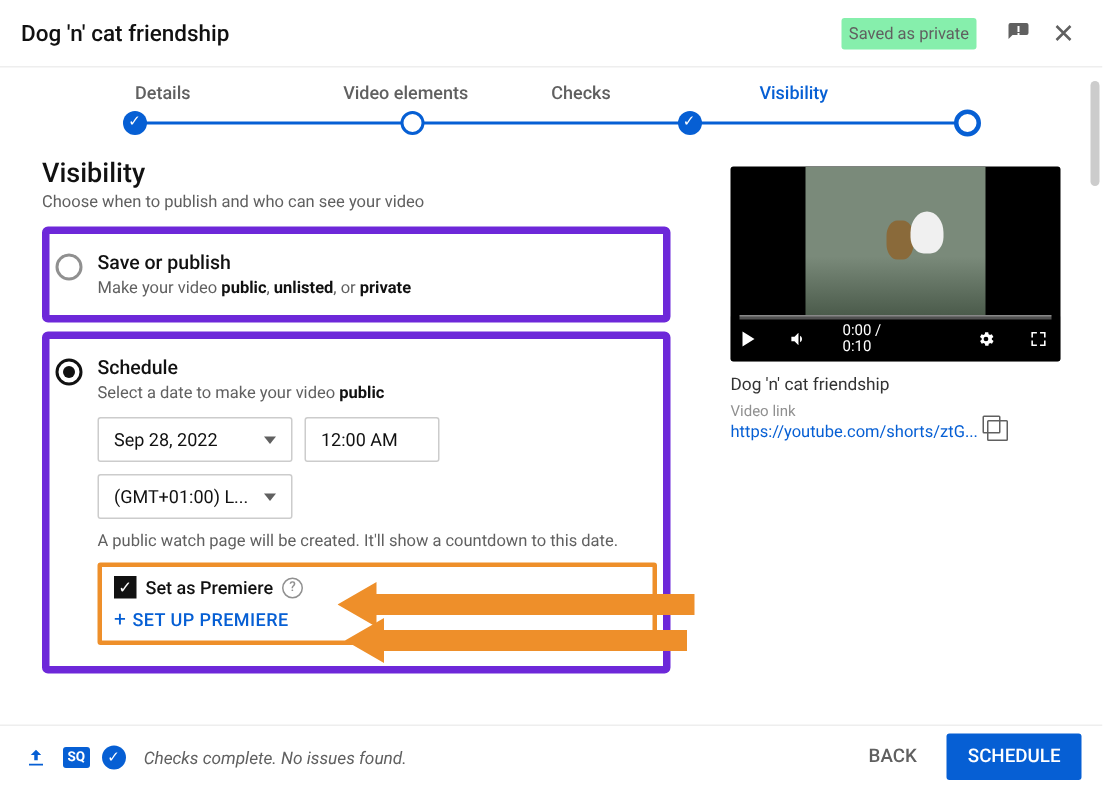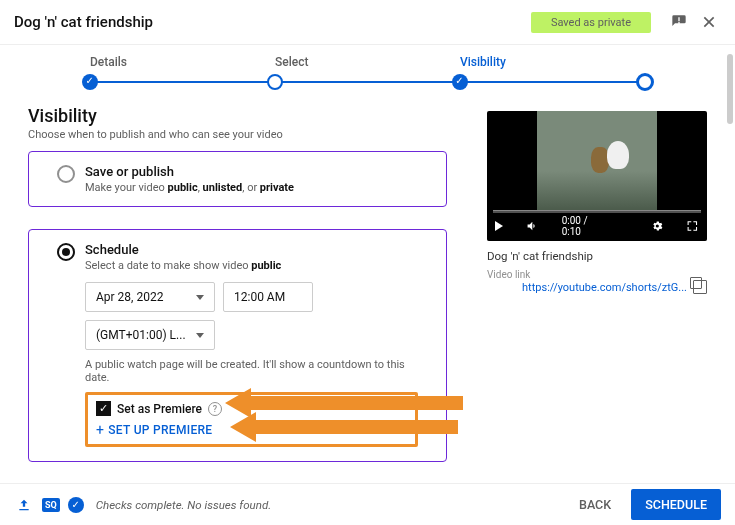--- a/index.html
+++ b/index.html
@@ -1,35 +1,35 @@
 <!DOCTYPE html>
 <html><head>
 <meta charset="utf-8">
 <style>
   * { box-sizing: border-box; margin: 0; padding: 0; font-family: Roboto, Arial, sans-serif; }
   body { background: #fff; width: 735px; height: 525px; overflow: hidden; position: relative; }
   .header { display: flex; align-items: center; padding: 10px 14px; border-bottom: 1px solid #eee; }
   .title { font-size: 15px; font-weight: 500; color: #111; flex: 1; }
-  .saved-chip { background: #bef264; color: #606060; font-size: 11px; padding: 4px 20px; border-radius: 2px; margin-right: 10px; }
+  .saved-chip { background: #86efac; color: #606060; font-size: 11px; padding: 4px 5px; border-radius: 2px; margin-right: 10px; }
   .icon-btn { width: 24px; height: 24px; display: flex; align-items: center; justify-content: center; color: #606060; cursor: pointer; margin-left: 6px; }
   .stepper { display: flex; align-items: center; padding: 10px 90px 0 90px; position: relative; }
   .step { flex: 1; text-align: left; font-size: 12px; font-weight: 500; color: #606060; position: relative; }
   .step.active { color: #065fd4; }
   .circles { position: relative; height: 28px; margin: 2px 90px 6px 90px; }
   .line { position: absolute; top: 10px; left: 0; right: 0; height: 2px; background: #065fd4; }
   .circle { position: absolute; top: 3px; width: 16px; height: 16px; border-radius: 50%; background: #065fd4; transform: translateX(-50%); }
   .circle.check::after { content: "✓"; color: #fff; font-size: 10px; position: absolute; left: 3.5px; top: 1px; }
   .circle.hollow { background: #fff; border: 2px solid #065fd4; }
   .circle.hollow.big { width: 18px; height: 18px; top: 2px; border-width: 3px; }
   .content { display: flex; padding: 0 28px; gap: 40px; }
   .left { flex: 1; }
   .right { width: 220px; padding-top: 6px; }
   h2 { font-size: 18px; font-weight: 500; color: #111; margin-bottom: 2px; }
   .sub { font-size: 11px; color: #606060; margin-bottom: 10px; }
-  .card { border: 1px solid #6d28d9; border-radius: 4px; padding: 12px 28px; margin-bottom: 22px; }
+  .card { border: 5px solid #6d28d9; border-radius: 4px; padding: 12px 4px; margin-bottom: 6px; }
   .radio-row { display: flex; align-items: flex-start; gap: 10px; }
   .radio { width: 18px; height: 18px; border: 2px solid #909090; border-radius: 50%; flex-shrink: 0; margin-top: 1px; position: relative; }
   .radio.sel { border-color: #111; }
   .radio.sel::after { content: ""; position: absolute; width: 8px; height: 8px; background: #111; border-radius: 50%; top: 3px; left: 3px; }
   .opt-title { font-size: 13px; font-weight: 500; color: #111; }
   .opt-sub { font-size: 11px; color: #606060; margin-top: 2px; }
   .bold { font-weight: 700; color: #111; }
   .sched-body { margin-left: 28px; margin-top: 10px; }
   .input-row { display: flex; gap: 8px; margin-bottom: 8px; }
   .field { border: 1px solid #ccc; border-radius: 2px; padding: 7px 10px; font-size: 12px; color: #111; display: flex; align-items: center; gap: 6px; cursor: pointer; }
@@ -44,21 +44,21 @@
   .plus { font-size: 14px; font-weight: 400; }
   .video-box { width: 220px; background: #000; position: relative; height: 130px; border-radius: 2px; overflow: hidden; }
   .video-thumb { position: absolute; left: 50px; top: 0; width: 120px; height: 100px; background: linear-gradient(#7a8a7a 60%, #4a5a4a); }
   .cat { position: absolute; width: 22px; height: 28px; background: #f0f0f0; border-radius: 50% 50% 40% 40%; top: 30px; left: 70px; }
   .cat2 { position: absolute; width: 18px; height: 26px; background: #8a6a3a; border-radius: 40%; top: 36px; left: 54px; }
   .video-ctrl { position: absolute; bottom: 0; left: 0; right: 0; height: 30px; background: rgba(0,0,0,.4); display: flex; align-items: center; gap: 23px; padding: 0 8px; color: #fff; font-size: 10px; }
   .progress { position: absolute; bottom: 28px; left: 6px; right: 6px; height: 3px; background: #888; }
   .play-tri { width: 0; height: 0; border-top: 5px solid transparent; border-bottom: 5px solid transparent; border-left: 8px solid #fff; }
   .vid-title { font-size: 11.5px; color: #333; margin-top: 8px; }
   .vid-label { font-size: 10px; color: #909090; margin-top: 6px; }
-  .link-row { display: flex; align-items: center; gap: 6px; justify-content: flex-end; }
+  .link-row { display: flex; align-items: center; gap: 6px; }
   .vid-link { font-size: 11px; color: #065fd4; max-width: 180px; overflow: hidden; text-overflow: ellipsis; white-space: nowrap; cursor: pointer; }
   .copy-ic { width: 14px; height: 14px; border: 1.5px solid #606060; border-radius: 1px; position: relative; cursor: pointer; }
   .copy-ic::after { content: ""; position: absolute; width: 10px; height: 10px; border: 1.5px solid #606060; top: -4px; left: -4px; border-radius: 1px; }
   .arrow { position: absolute; pointer-events: none; }
   .arrow1 { left: 225px; top: 386px; }
   .arrow2 { left: 230px; top: 410px; }
   .footer { position: absolute; bottom: 0; left: 0; right: 0; height: 42px; border-top: 1px solid #eee; display: flex; align-items: center; padding: 0 14px; gap: 8px; }
   .foot-ic { width: 20px; height: 20px; display: flex; align-items: center; justify-content: center; color: #065fd4; font-size: 13px; }
   .sq-badge { background: #065fd4; color: #fff; font-size: 9px; font-weight: 700; padding: 2px 3px; border-radius: 2px; }
   .check-badge { width: 16px; height: 16px; background: #065fd4; border-radius: 50%; color: #fff; font-size: 10px; display: flex; align-items: center; justify-content: center; }
@@ -80,21 +80,22 @@
   </div>
   <div class="icon-btn">
     <svg width="16" height="16" viewBox="0 0 24 24">
         <path stroke="#606060" stroke-width="2.5" d="M5 5l14 14M19 5L5 19"></path>
       </svg>
   </div>
 </div>
 
 <div class="stepper">
   <div class="step">Details</div>
-  <div class="step">Select</div>
+  <div class="step">Video elements</div>
+  <div class="step">Checks</div>
   <div class="step active">Visibility</div>
 </div>
 <div class="circles">
   <div class="line"></div>
   <div class="circle check" style="left:0%"></div>
   <div class="circle hollow" style="left:33.3%"></div>
   <div class="circle check" style="left:66.6%"></div>
   <div class="circle hollow big" style="left:100%"></div>
 </div>
 
@@ -116,28 +117,28 @@
         </div>
       </div>
     </div>
 
     <div class="card" style="padding-bottom:14px">
       <div class="radio-row">
         <div class="radio sel"></div>
         <div>
           <div class="opt-title">Schedule</div>
           <div class="opt-sub">
-            <span>Select a date to make show video </span><span class="bold">public</span>
+            <span>Select a date to make your video </span><span class="bold">public</span>
           </div>
         </div>
       </div>
       <div class="sched-body">
         <div class="input-row">
           <div class="field" style="width:130px">
-            <span>Apr 28, 2022</span>
+            <span>Sep 28, 2022</span>
               <span class="caret"></span>
           </div>
           <div class="field" style="width:90px">
             <span>12:00 AM</span>
           </div>
         </div>
         <div class="input-row">
           <div class="field" style="width:130px">
             <span>(GMT+01:00) L...</span>
               <span class="caret"></span>

